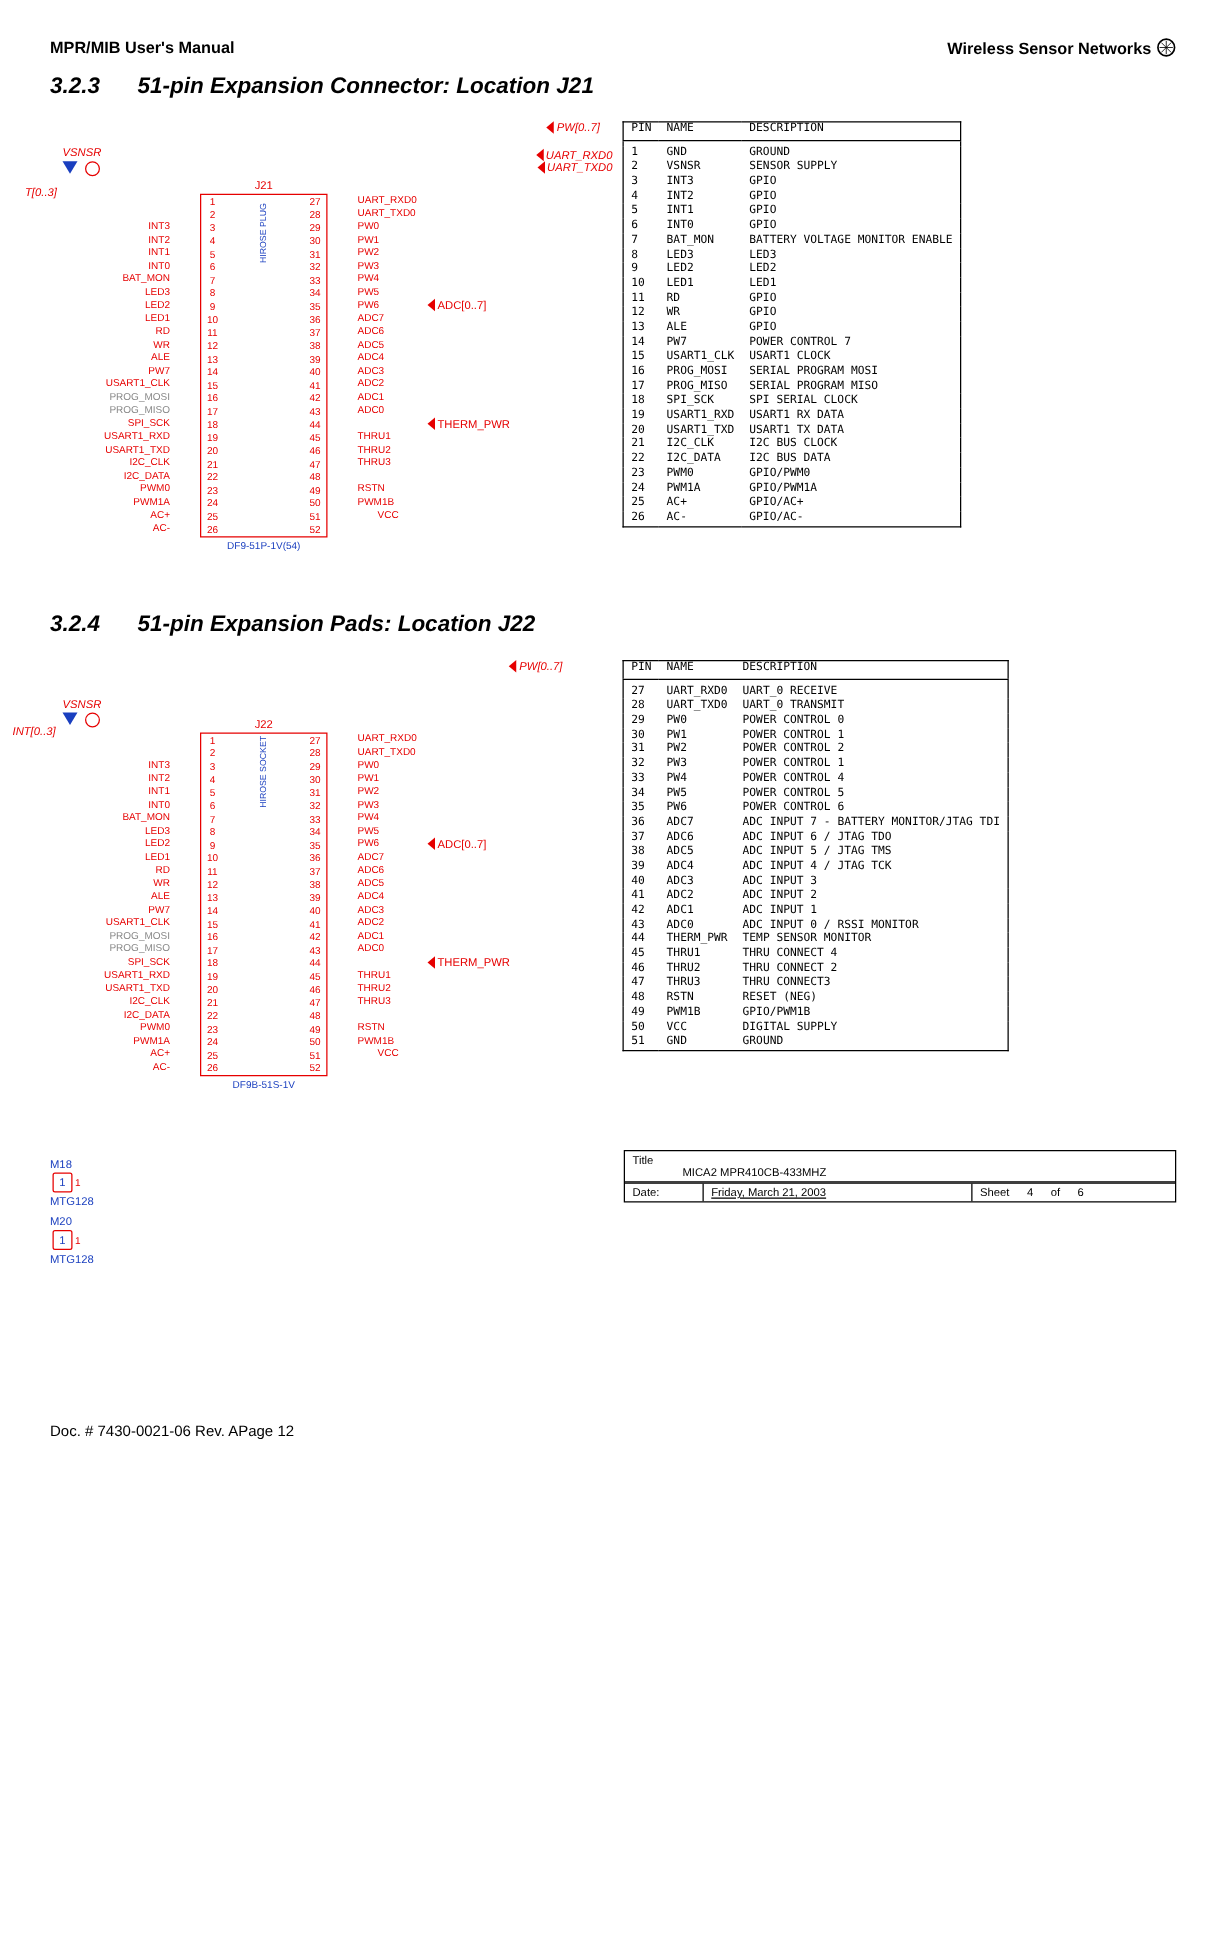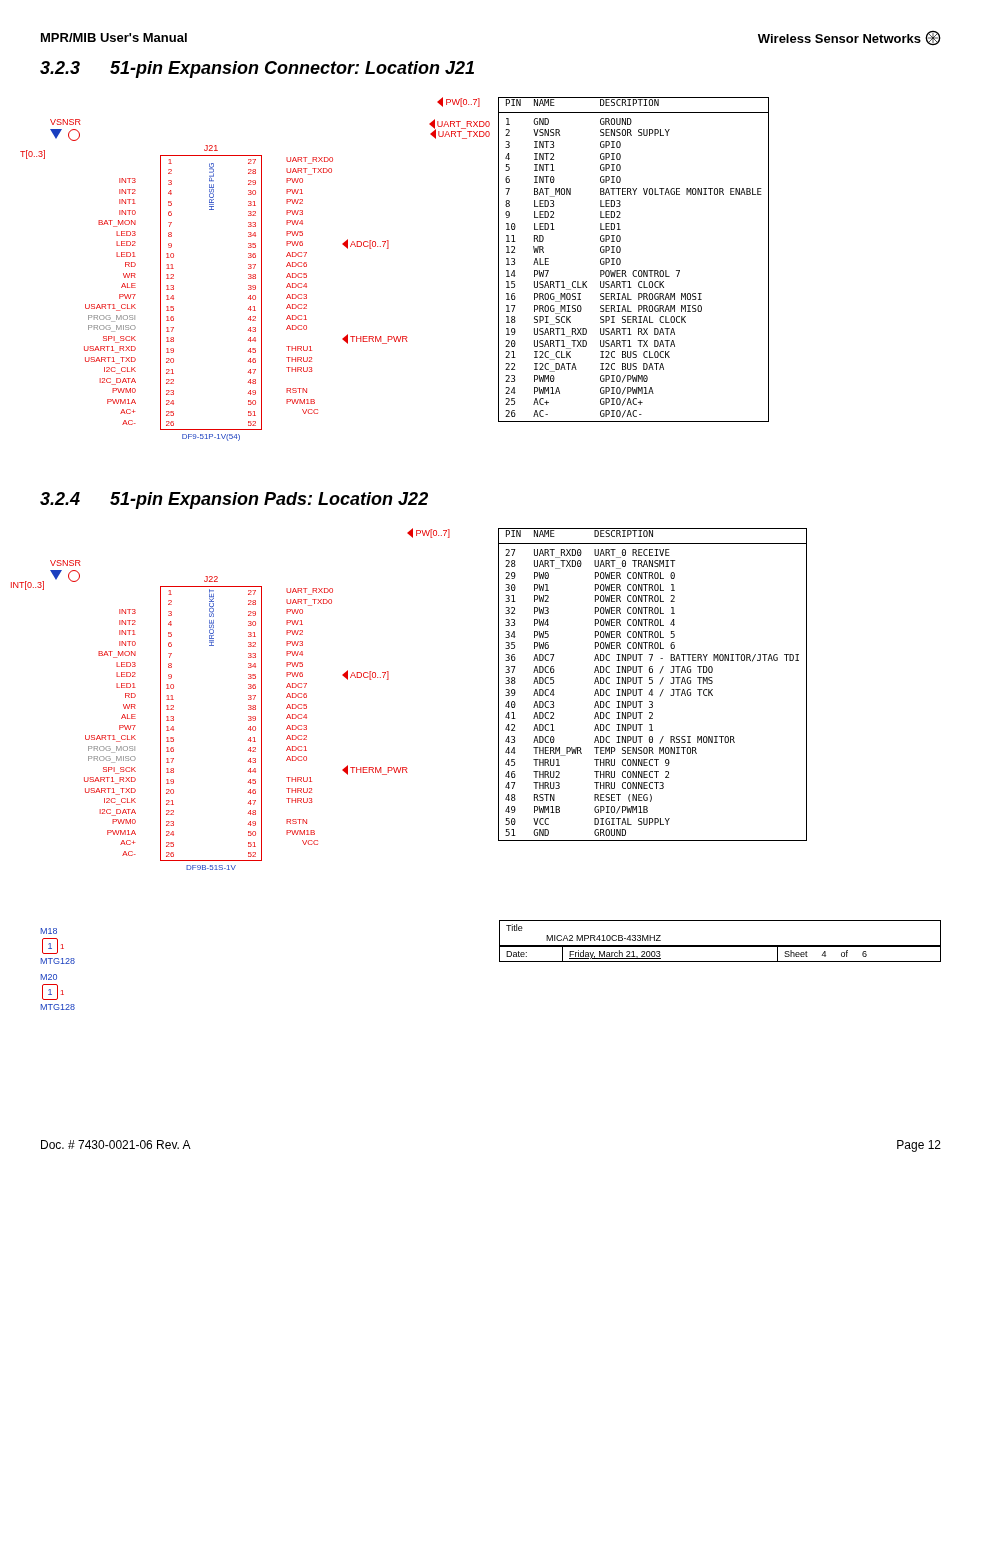--- a/index.html
+++ b/index.html
@@ -25,23 +25,23 @@
   .buslabel { display: inline-flex; align-items: center; gap: 2px; }
   .buslabel::before { content: ''; display: inline-block; border-top: 5px solid transparent; border-bottom: 5px solid transparent; }
   .buslabel.left::before { border-right: 6px solid #e60000; }
   .mtg { color: #1a3fbf; font-size: 9px; margin: 6px 0; }
   .mtg .box { border: 1px solid #e60000; display: inline-flex; align-items: center; justify-content: center; width: 14px; height: 14px; border-radius: 2px; margin: 2px; }
   .titleblk { border: 1px solid #000; font-size: 9px; width: 440px; margin-left: auto; }
   .titleblk .cell { border-bottom: 1px solid #000; padding: 2px 6px; }
   .titleblk .row { display: flex; }
   .titleblk .row > div { border-right: 1px solid #000; padding: 2px 6px; }
   .titleblk .row > div:last-child { border-right: 0; }
-  .footer { display: flex; justify-content: space-between; font-size: 12px; margin-top: 120px; }
+  .footer { display: flex; justify-content: flex-start; font-size: 12px; margin-top: 120px; }
 
-  .topblock { position: relative; height: 58px; }
+  .topblock { position: relative; height: 58px; font-style: italic; }
   .vsnsr-lbl { color: #e60000; font-size: 9px; }
   .gnd-tri { display: inline-block; border-left: 6px solid transparent; border-right: 6px solid transparent; border-top: 10px solid #1a3fbf; }
   .vsnsr-circ { width: 10px; height: 10px; border: 1px solid #e60000; border-radius: 50%; display: inline-block; }
   .vcc-arrow { color: #e60000; font-size: 8px; }
   .diag-inner { position: relative; padding-left: 120px; }
   .prefix { color: #e60000; font-size: 9px; position: absolute; }
   .connwrap { position: relative; display: inline-block; }
   .ref { color: #e60000; font-size: 9px; position: absolute; top: -12px; left: 50%; transform: translateX(-50%); }
   .part { color: #1a3fbf; font-size: 8px; text-align: center; margin-top: 2px; }
   .midv { position: absolute; left: 50%; top: 10%; transform: translateX(-50%); }
@@ -800,21 +800,21 @@
           <td>ADC INPUT 0 / RSSI MONITOR</td>
         </tr>
         <tr>
           <td>44</td>
           <td>THERM_PWR</td>
           <td>TEMP SENSOR MONITOR</td>
         </tr>
         <tr>
           <td>45</td>
           <td>THRU1</td>
-          <td>THRU CONNECT 9</td>
+          <td>THRU CONNECT 4</td>
         </tr>
         <tr>
           <td>46</td>
           <td>THRU2</td>
           <td>THRU CONNECT 2</td>
         </tr>
         <tr>
           <td>47</td>
           <td>THRU3</td>
           <td>THRU CONNECT3</td>

